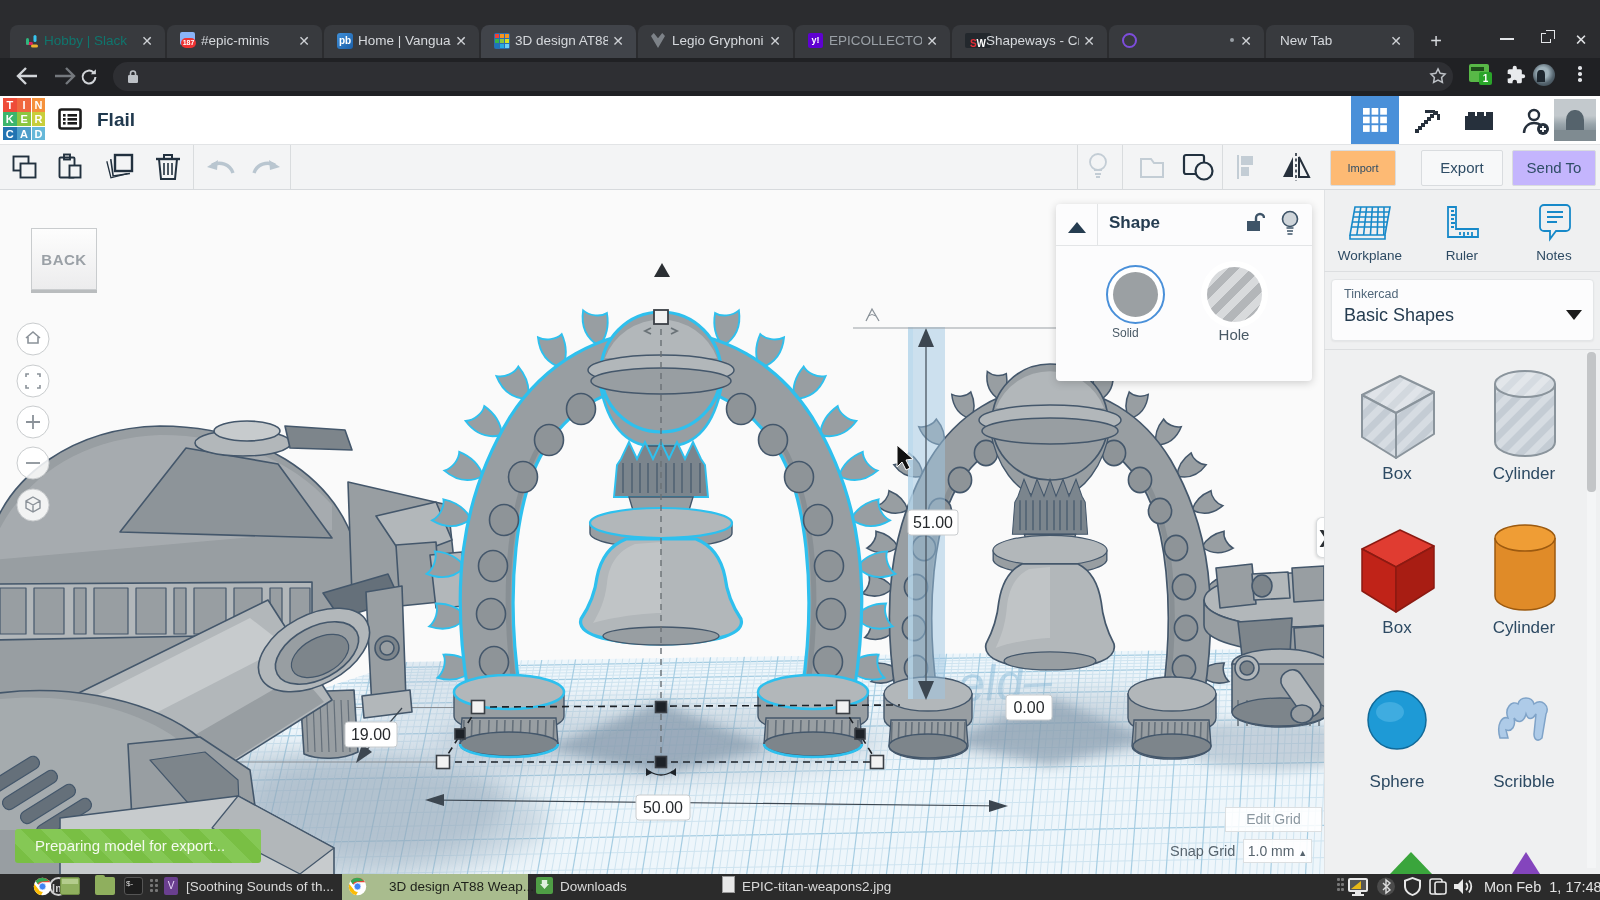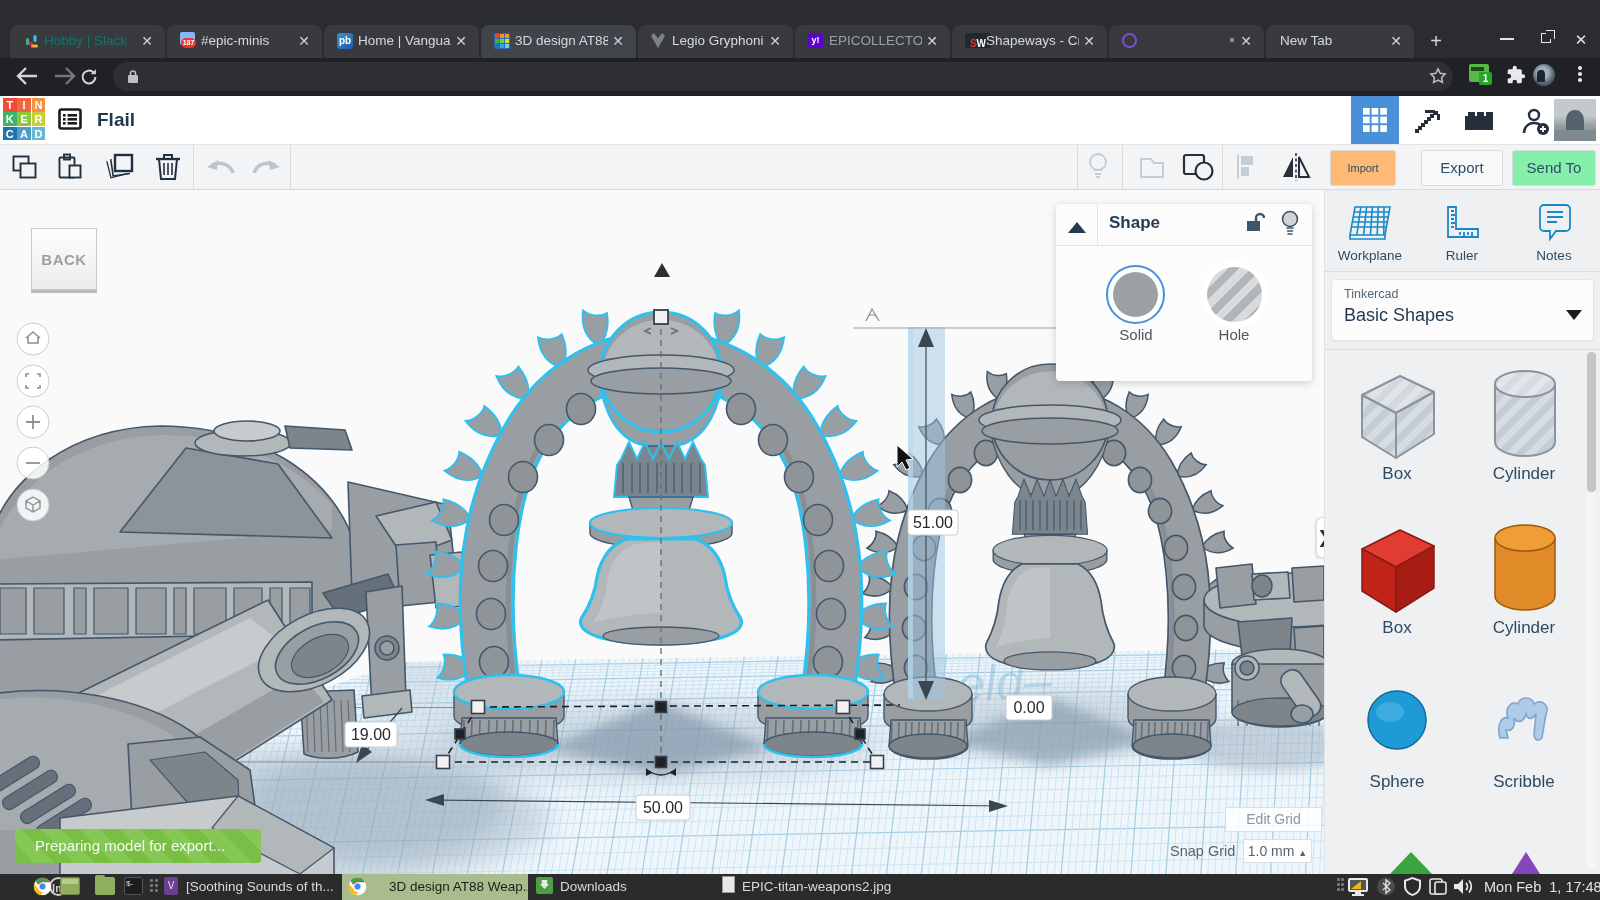--- a/index.html
+++ b/index.html
@@ -224,21 +224,21 @@
     </svg>
     <svg class="abs" style="left:1280px;top:151px" width="32" height="32" viewBox="0 0 32 32">
       <g>
         <path d="M16 2v28" stroke="#26303c" stroke-width="1.6" stroke-dasharray="3 2.5"></path>
         <path d="M13 6L3 26h10z" fill="#26303c"></path>
         <path d="M19 6l10 20H19z" fill="none" stroke="#26303c" stroke-width="2"></path>
       </g>
     </svg>
     <div class="abs" style="left:1330px;top:150px;width:66px;height:36px;background:#fdba74;border:1px solid #d9dcdf;border-radius:2px;color:#2f4d66;font-size:11px;text-align:center;line-height:34px;">Import</div>
     <div class="abs" style="left:1421px;top:150px;width:82px;height:36px;background:#f7f8f9;border:1px solid #d9dcdf;border-radius:2px;color:#2f4d66;font-size:15px;text-align:center;line-height:34px;">Export</div>
-    <div class="abs" style="left:1512px;top:150px;width:84px;height:36px;background:#86efac;border:1px solid #d9dcdf;border-radius:2px;color:#2f4d66;font-size:15px;text-align:center;line-height:34px;">Send To</div>
+    <div class="abs" style="left:1512px;top:150px;width:84px;height:36px;background:#c4b5fd;border:1px solid #d9dcdf;border-radius:2px;color:#2f4d66;font-size:15px;text-align:center;line-height:34px;">Send To</div>
     <svg class="abs" style="left:0;top:190px" width="1324" height="684" viewBox="0 190 1324 684">
       <defs>
         <filter id="b6" x="-50%" y="-50%" width="200%" height="200%">
           <feGaussianBlur stdDeviation="6"></feGaussianBlur>
         </filter>
         <filter id="b12" x="-50%" y="-50%" width="200%" height="200%">
           <feGaussianBlur stdDeviation="12"></feGaussianBlur>
         </filter>
         <clipPath id="gridclip">
           <polygon points="403,662 1324,648 1324,874 0,874 0,795"></polygon>
@@ -937,21 +937,21 @@
     <svg class="abs" style="left:1245px;top:212px" width="20" height="22" viewBox="0 0 20 22">
       <rect x="2" y="9" width="13" height="10" fill="#3e5468"></rect>
       <path d="M11 9V6a4 4 0 0 1 8 0" fill="none" stroke="#3e5468" stroke-width="2.4"></path>
     </svg>
     <svg class="abs" style="left:1280px;top:210px" width="20" height="26" viewBox="0 0 20 26">
       <circle cx="10" cy="9" r="7.5" fill="#cfd5da" stroke="#3e5468" stroke-width="1.6"></circle>
       <path d="M6.5 18h7M7 21h6M7.5 24h5" stroke="#3e5468" stroke-width="1.6"></path>
     </svg>
     <div class="abs" style="left:1106px;top:265px;width:59px;height:59px;border-radius:50%;border:2.5px solid #4a90d9;background:#fff;"></div>
     <div class="abs" style="left:1113px;top:272px;width:45px;height:45px;border-radius:50%;background:#9ba0a3;"></div>
-    <div class="abs" style="left:1112px;top:326px;width:48px;text-align:center;color:#4a5a66;font-size:15px;">Solid</div>
+    <div class="abs" style="left:1112px;top:326px;width:48px;color:#4a5a66;font-size:12px;">Solid</div>
     <div class="abs" style="left:1207px;top:267px;width:55px;height:55px;border-radius:50%;background:repeating-linear-gradient(135deg,#b3b6b9 0 8px,#d8dadc 8px 16px);box-shadow:0 0 0 6px #fff;"></div>
     <div class="abs" style="left:1210px;top:326px;width:48px;text-align:center;color:#4a5a66;font-size:15px;">Hole</div>
     <div class="abs" style="left:0;top:874px;width:1600px;height:26px;background:#2b2b2b;"></div>
     <div class="abs" style="left:5px;top:877px;width:19px;height:19px;border-radius:50%;border:2px solid #cdcdcd;color:#cdcdcd;font-size:11px;font-weight:bold;text-align:center;line-height:19px;margin-left:44px;">lm</div>
     <svg class="abs" style="left:33px;top:877px" width="19" height="19" viewBox="0 0 24 24">
       <circle cx="12" cy="12" r="11" fill="#fff"></circle>
       <path d="M12 1a11 11 0 0 1 9.5 5.5H12a5.5 5.5 0 0 0-5 3.2L3.6 5A11 11 0 0 1 12 1z" fill="#ea4335"></path>
       <path d="M22.4 8a11 11 0 0 1-8 14.6L17.5 15a5.5 5.5 0 0 0 0-6.9h4.9z" fill="#fbbc05" transform="rotate(120 12 12)"></path>
       <path d="M22.4 8a11 11 0 0 1-8 14.6L17.5 15a5.5 5.5 0 0 0 0-6.9h4.9z" fill="#34a853" transform="rotate(240 12 12)"></path>
       <circle cx="12" cy="12" r="4.3" fill="#4285f4" stroke="#fff" stroke-width="0.8"></circle>

